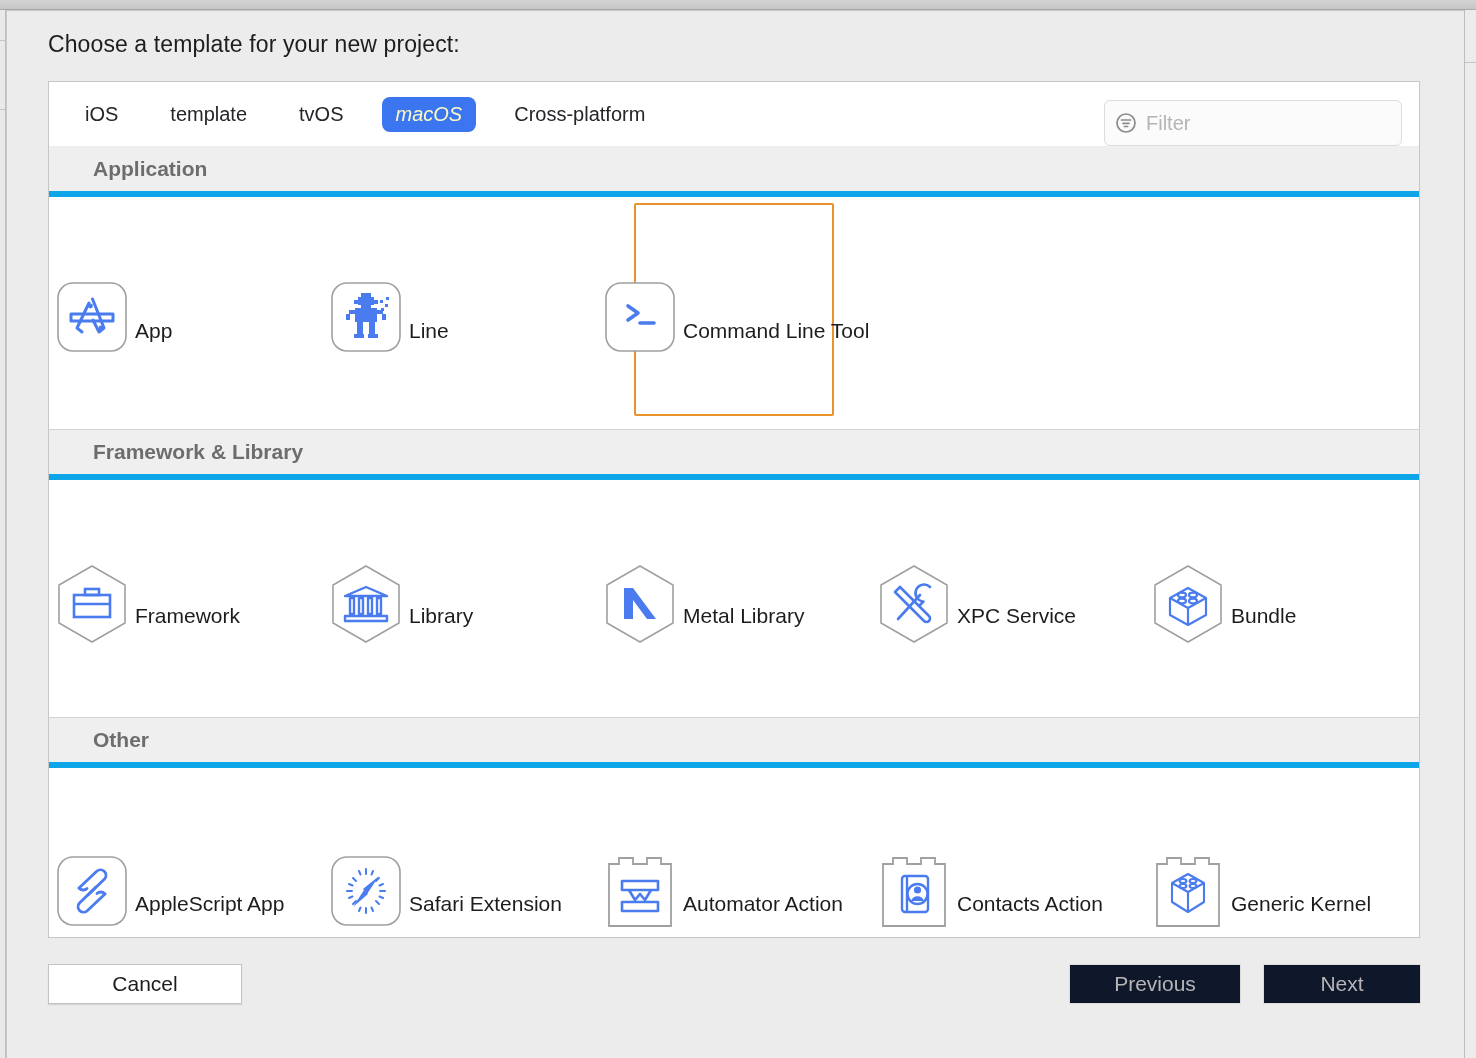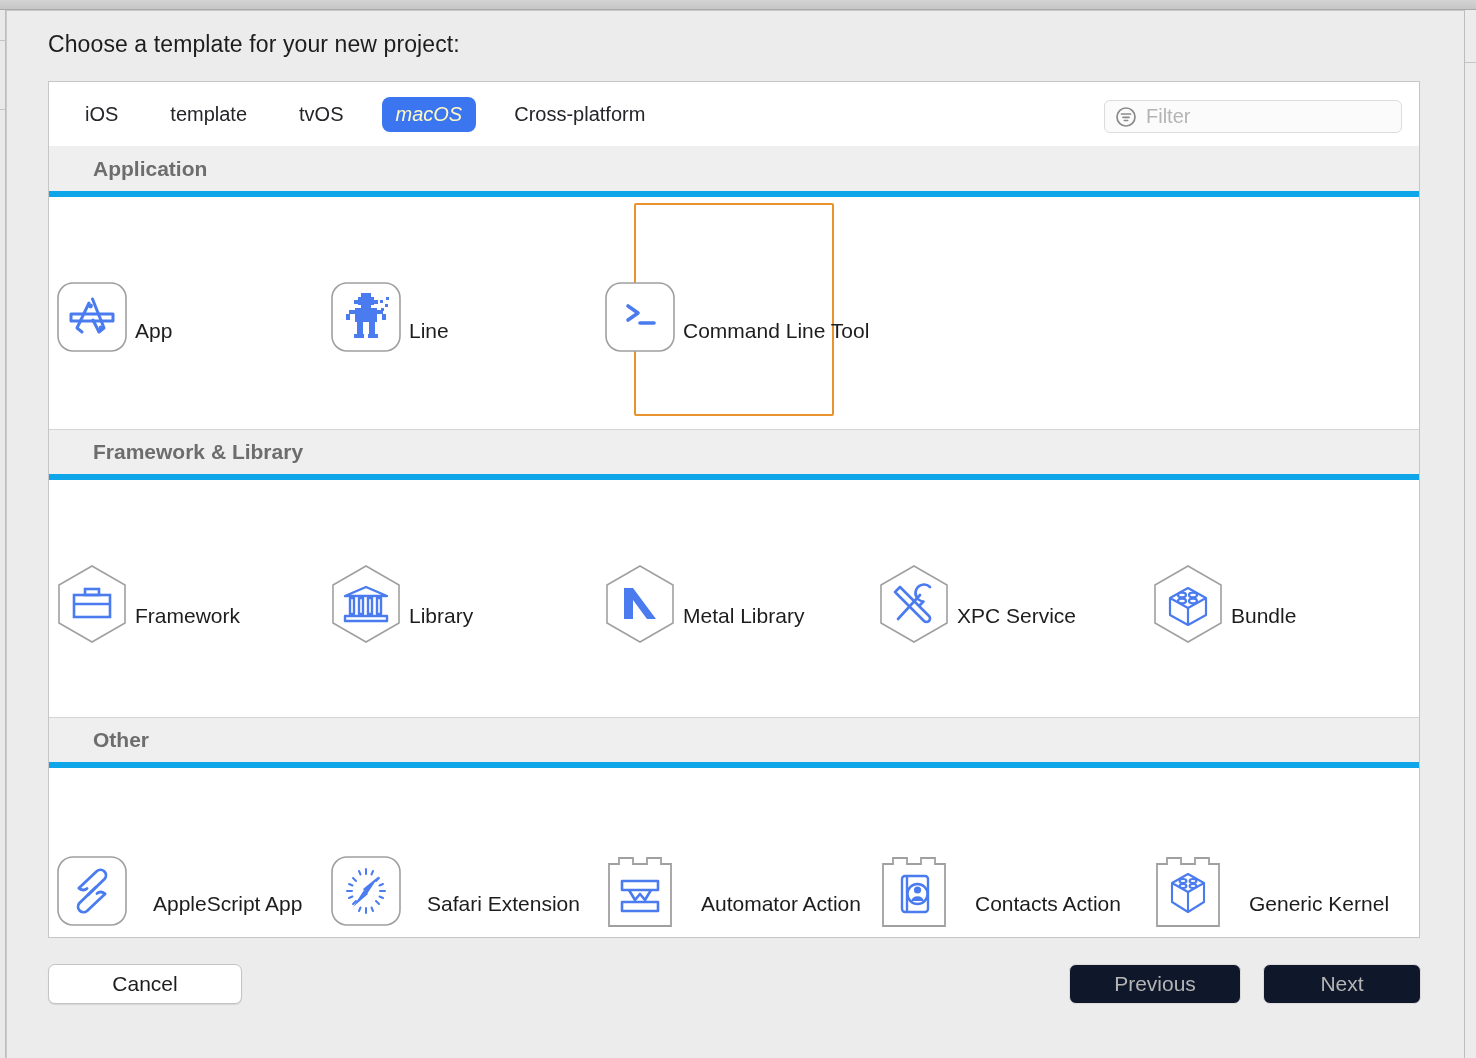--- a/index.html
+++ b/index.html
@@ -82,21 +82,21 @@
     padding: 6px 14px;
     border-radius: 8px;
     white-space: nowrap;
     cursor: default;
     margin-right: 16px;
   }
   .tab.active { background: #3b76f0; color: #fef9c3; font-style: italic; }
 
   .filter-wrap {
     position: absolute; right: 17px; top: 18px;
-    width: 298px; height: 33px;
+    width: 298px; height: 46px;
     background: #fbfbfb;
     border: 1px solid #dcdcdc;
     border-radius: 6px;
     display: flex; align-items: center;
     padding: 0 10px;
   }
   .filter-icon { width: 22px; height: 22px; flex: 0 0 22px; }
   .filter-text {
     font-size: 20px; color: #b4b4b4;
     margin-left: 9px;
@@ -153,32 +153,32 @@
     margin-top: 24px;
     font-size: 21px; color: #1d1d1d;
     text-align: center;
     line-height: 1.18;
     max-width: 200px;
     position: relative; z-index: 1;
   }
 
   .grid.application .cell { height: 232px; }
   .grid.framework .cell { height: 237px; }
-  .grid.other .cell { height: 237px; gap: 18px; }
+  .grid.other .cell { height: 237px; }
 
   
   .footer {
     position: absolute;
     left: 0; bottom: 0;
     width: 1457px; height: 110px;
   }
   .btn {
     position: absolute;
     height: 40px;
-    border-radius: 7px;
+    border-radius: 0;
     font-size: 21px;
     display: flex; align-items: center; justify-content: center;
     cursor: default;
     border: 1px solid #c4c4c4;
   }
   .btn.cancel {
     left: 41px; top: 16px; width: 194px;
     background: #ffffff;
     color: #1d1d1d;
     box-shadow: 0 1px 1px rgba(0,0,0,0.10);

